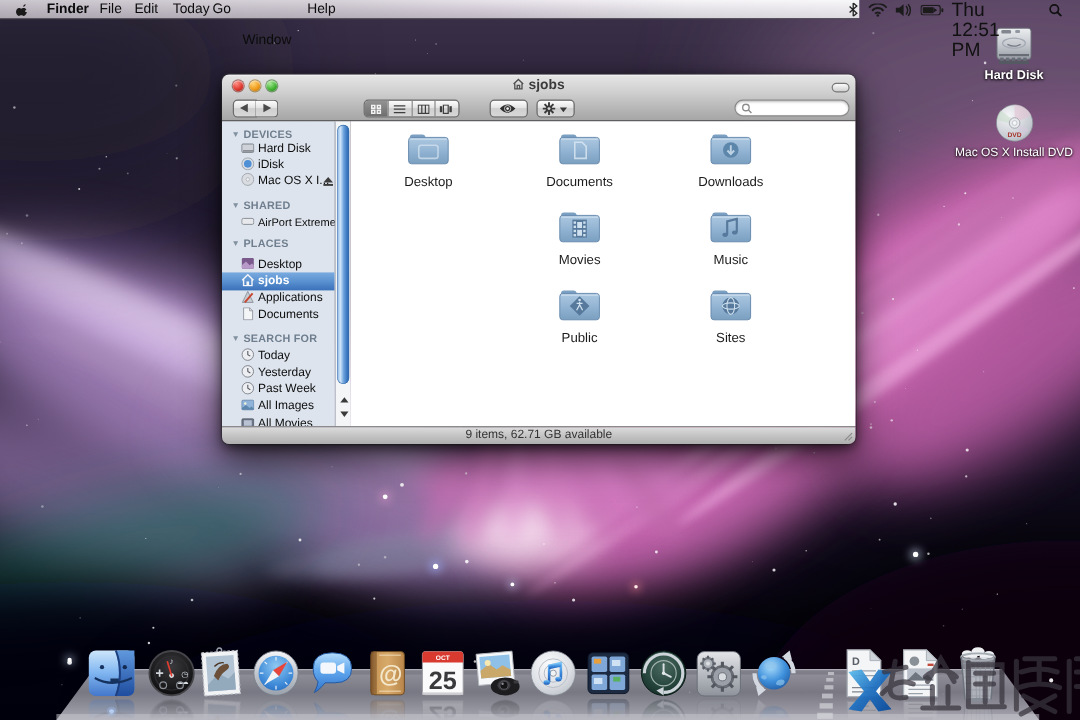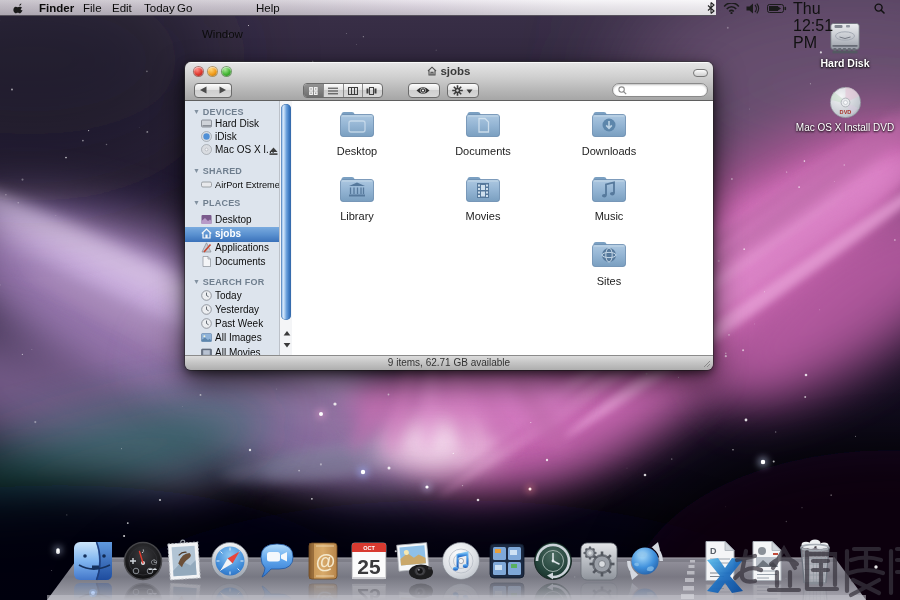--- a/index.html
+++ b/index.html
@@ -590,37 +590,20 @@
               <stop offset="0.5" stop-color="#93b4d3"></stop>
               <stop offset="1" stop-color="#7a9fc0"></stop>
             </linearGradient>
           </defs>
           <path d="M2.5 5.5 Q2.5 3 5 3 L13 3 Q15 3 15.5 5 L16 6.5 L2.5 6.5 Z" fill="#7ba0c2"></path>
           <rect x="1.5" y="5.5" width="33" height="22" rx="2.5" fill="url(#fgdown)" stroke="#6689ad" stroke-width="0.8"></rect>
           <path d="M2.5 7 L33.5 7" stroke="#c3d7e8" stroke-width="1.2"></path>
           <circle cx="18" cy="16" r="6.5" fill="#5d86ab"></circle>
           <path d="M18 12 V19 M15.2 16.4 L18 19.4 L20.8 16.4" stroke="#bcd2e4" stroke-width="1.6" fill="none"></path>
         </svg><div class="flabel">Downloads</div></div>
-      <div class="fitem" style="left:10px;top:73px"><svg width="36" height="30" viewBox="0 0 36 30">
-          <defs>
-            <linearGradient id="fglib" x1="0" y1="0" x2="0" y2="1">
-              <stop offset="0" stop-color="#adc8e1"></stop>
-              <stop offset="0.5" stop-color="#93b4d3"></stop>
-              <stop offset="1" stop-color="#7a9fc0"></stop>
-            </linearGradient>
-          </defs>
-          <path d="M2.5 5.5 Q2.5 3 5 3 L13 3 Q15 3 15.5 5 L16 6.5 L2.5 6.5 Z" fill="#7ba0c2"></path>
-          <rect x="1.5" y="5.5" width="33" height="22" rx="2.5" fill="url(#fglib)" stroke="#6689ad" stroke-width="0.8"></rect>
-          <path d="M2.5 7 L33.5 7" stroke="#c3d7e8" stroke-width="1.2"></path>
-          <path d="M10 12 L18 8.5 L26 12 Z" fill="#56799c"></path>
-          <g stroke="#56799c" stroke-width="1.3">
-            <path d="M11.5 13.5 V20 M15 13.5 V20 M18.5 13.5 V20 M22 13.5 V20 M24.5 13.5 V20"></path>
-          </g>
-          <rect x="10" y="20.5" width="16" height="2" fill="#56799c"></rect>
-        </svg><div class="flabel">Library</div></div>
       <div class="fitem" style="left:262px;top:73px"><svg width="36" height="30" viewBox="0 0 36 30">
           <defs>
             <linearGradient id="fgmus" x1="0" y1="0" x2="0" y2="1">
               <stop offset="0" stop-color="#adc8e1"></stop>
               <stop offset="0.5" stop-color="#93b4d3"></stop>
               <stop offset="1" stop-color="#7a9fc0"></stop>
             </linearGradient>
           </defs>
           <path d="M2.5 5.5 Q2.5 3 5 3 L13 3 Q15 3 15.5 5 L16 6.5 L2.5 6.5 Z" fill="#7ba0c2"></path>
           <rect x="1.5" y="5.5" width="33" height="22" rx="2.5" fill="url(#fgmus)" stroke="#6689ad" stroke-width="0.8"></rect>
@@ -647,20 +630,35 @@
             <rect x="13" y="17.5" width="2" height="2"></rect>
             <rect x="13" y="21" width="2" height="2"></rect>
             <rect x="21" y="10.5" width="2" height="2"></rect>
             <rect x="21" y="14" width="2" height="2"></rect>
             <rect x="21" y="17.5" width="2" height="2"></rect>
             <rect x="21" y="21" width="2" height="2"></rect>
             <rect x="16" y="11" width="4" height="5"></rect>
             <rect x="16" y="17.5" width="4" height="5"></rect>
           </g>
         </svg><div class="flabel">Movies</div></div>
+      <div class="fitem" style="left:136px;top:138px"><svg width="36" height="30" viewBox="0 0 36 30">
+          <defs>
+            <linearGradient id="fgpub" x1="0" y1="0" x2="0" y2="1">
+              <stop offset="0" stop-color="#adc8e1"></stop>
+              <stop offset="0.5" stop-color="#93b4d3"></stop>
+              <stop offset="1" stop-color="#7a9fc0"></stop>
+            </linearGradient>
+          </defs>
+          <path d="M2.5 5.5 Q2.5 3 5 3 L13 3 Q15 3 15.5 5 L16 6.5 L2.5 6.5 Z" fill="#7ba0c2"></path>
+          <rect x="1.5" y="5.5" width="33" height="22" rx="2.5" fill="url(#fgpub)" stroke="#6689ad" stroke-width="0.8"></rect>
+          <path d="M2.5 7 L33.5 7" stroke="#c3d7e8" stroke-width="1.2"></path>
+          <rect x="12.2" y="10.2" width="11.6" height="11.6" transform="rotate(45 18 16)" fill="#56799c"></rect>
+          <path d="M18 12.5 v2.5 M18 15 l-2.5 4.5 M18 15 l2.5 4.5 M15.5 13.8 l5 0" stroke="#cfe0ee" stroke-width="1.1" fill="none"></path>
+          <circle cx="18" cy="11" r="1.1" fill="#cfe0ee"></circle>
+        </svg><div class="flabel">Public</div></div>
       <div class="fitem" style="left:262px;top:138px"><svg width="36" height="30" viewBox="0 0 36 30">
           <defs>
             <linearGradient id="fgsites" x1="0" y1="0" x2="0" y2="1">
               <stop offset="0" stop-color="#adc8e1"></stop>
               <stop offset="0.5" stop-color="#93b4d3"></stop>
               <stop offset="1" stop-color="#7a9fc0"></stop>
             </linearGradient>
           </defs>
           <path d="M2.5 5.5 Q2.5 3 5 3 L13 3 Q15 3 15.5 5 L16 6.5 L2.5 6.5 Z" fill="#7ba0c2"></path>
           <rect x="1.5" y="5.5" width="33" height="22" rx="2.5" fill="url(#fgsites)" stroke="#6689ad" stroke-width="0.8"></rect>

